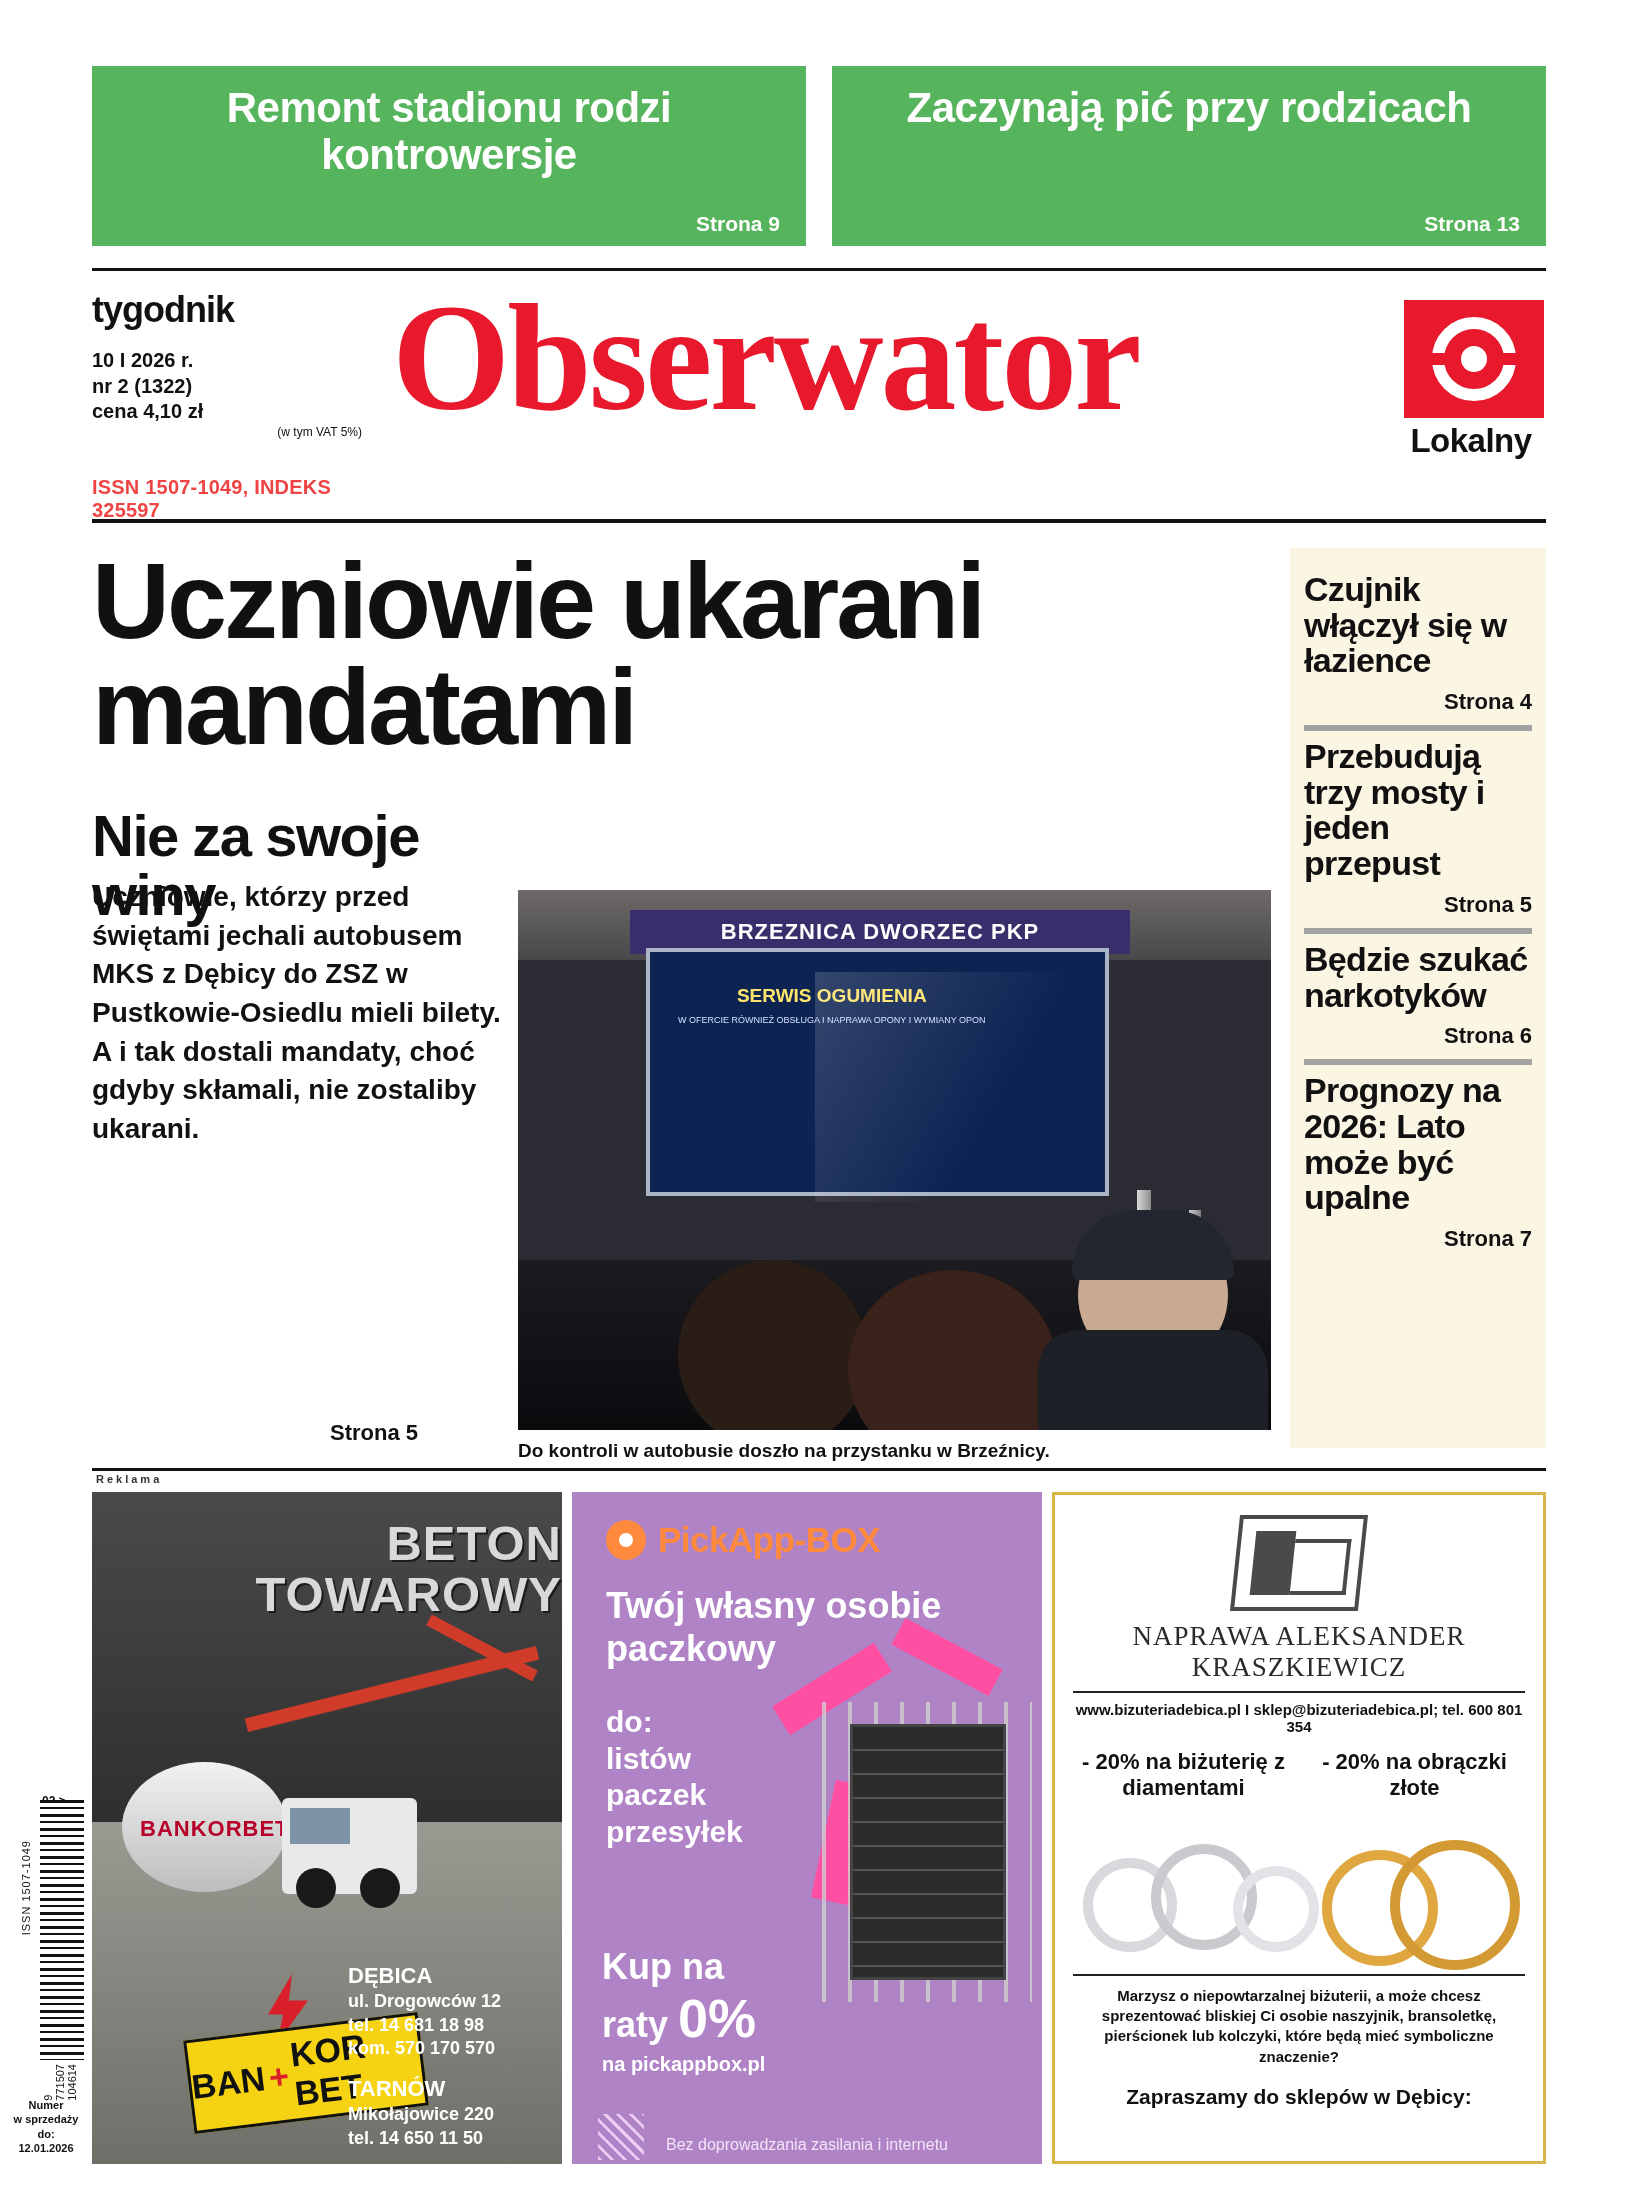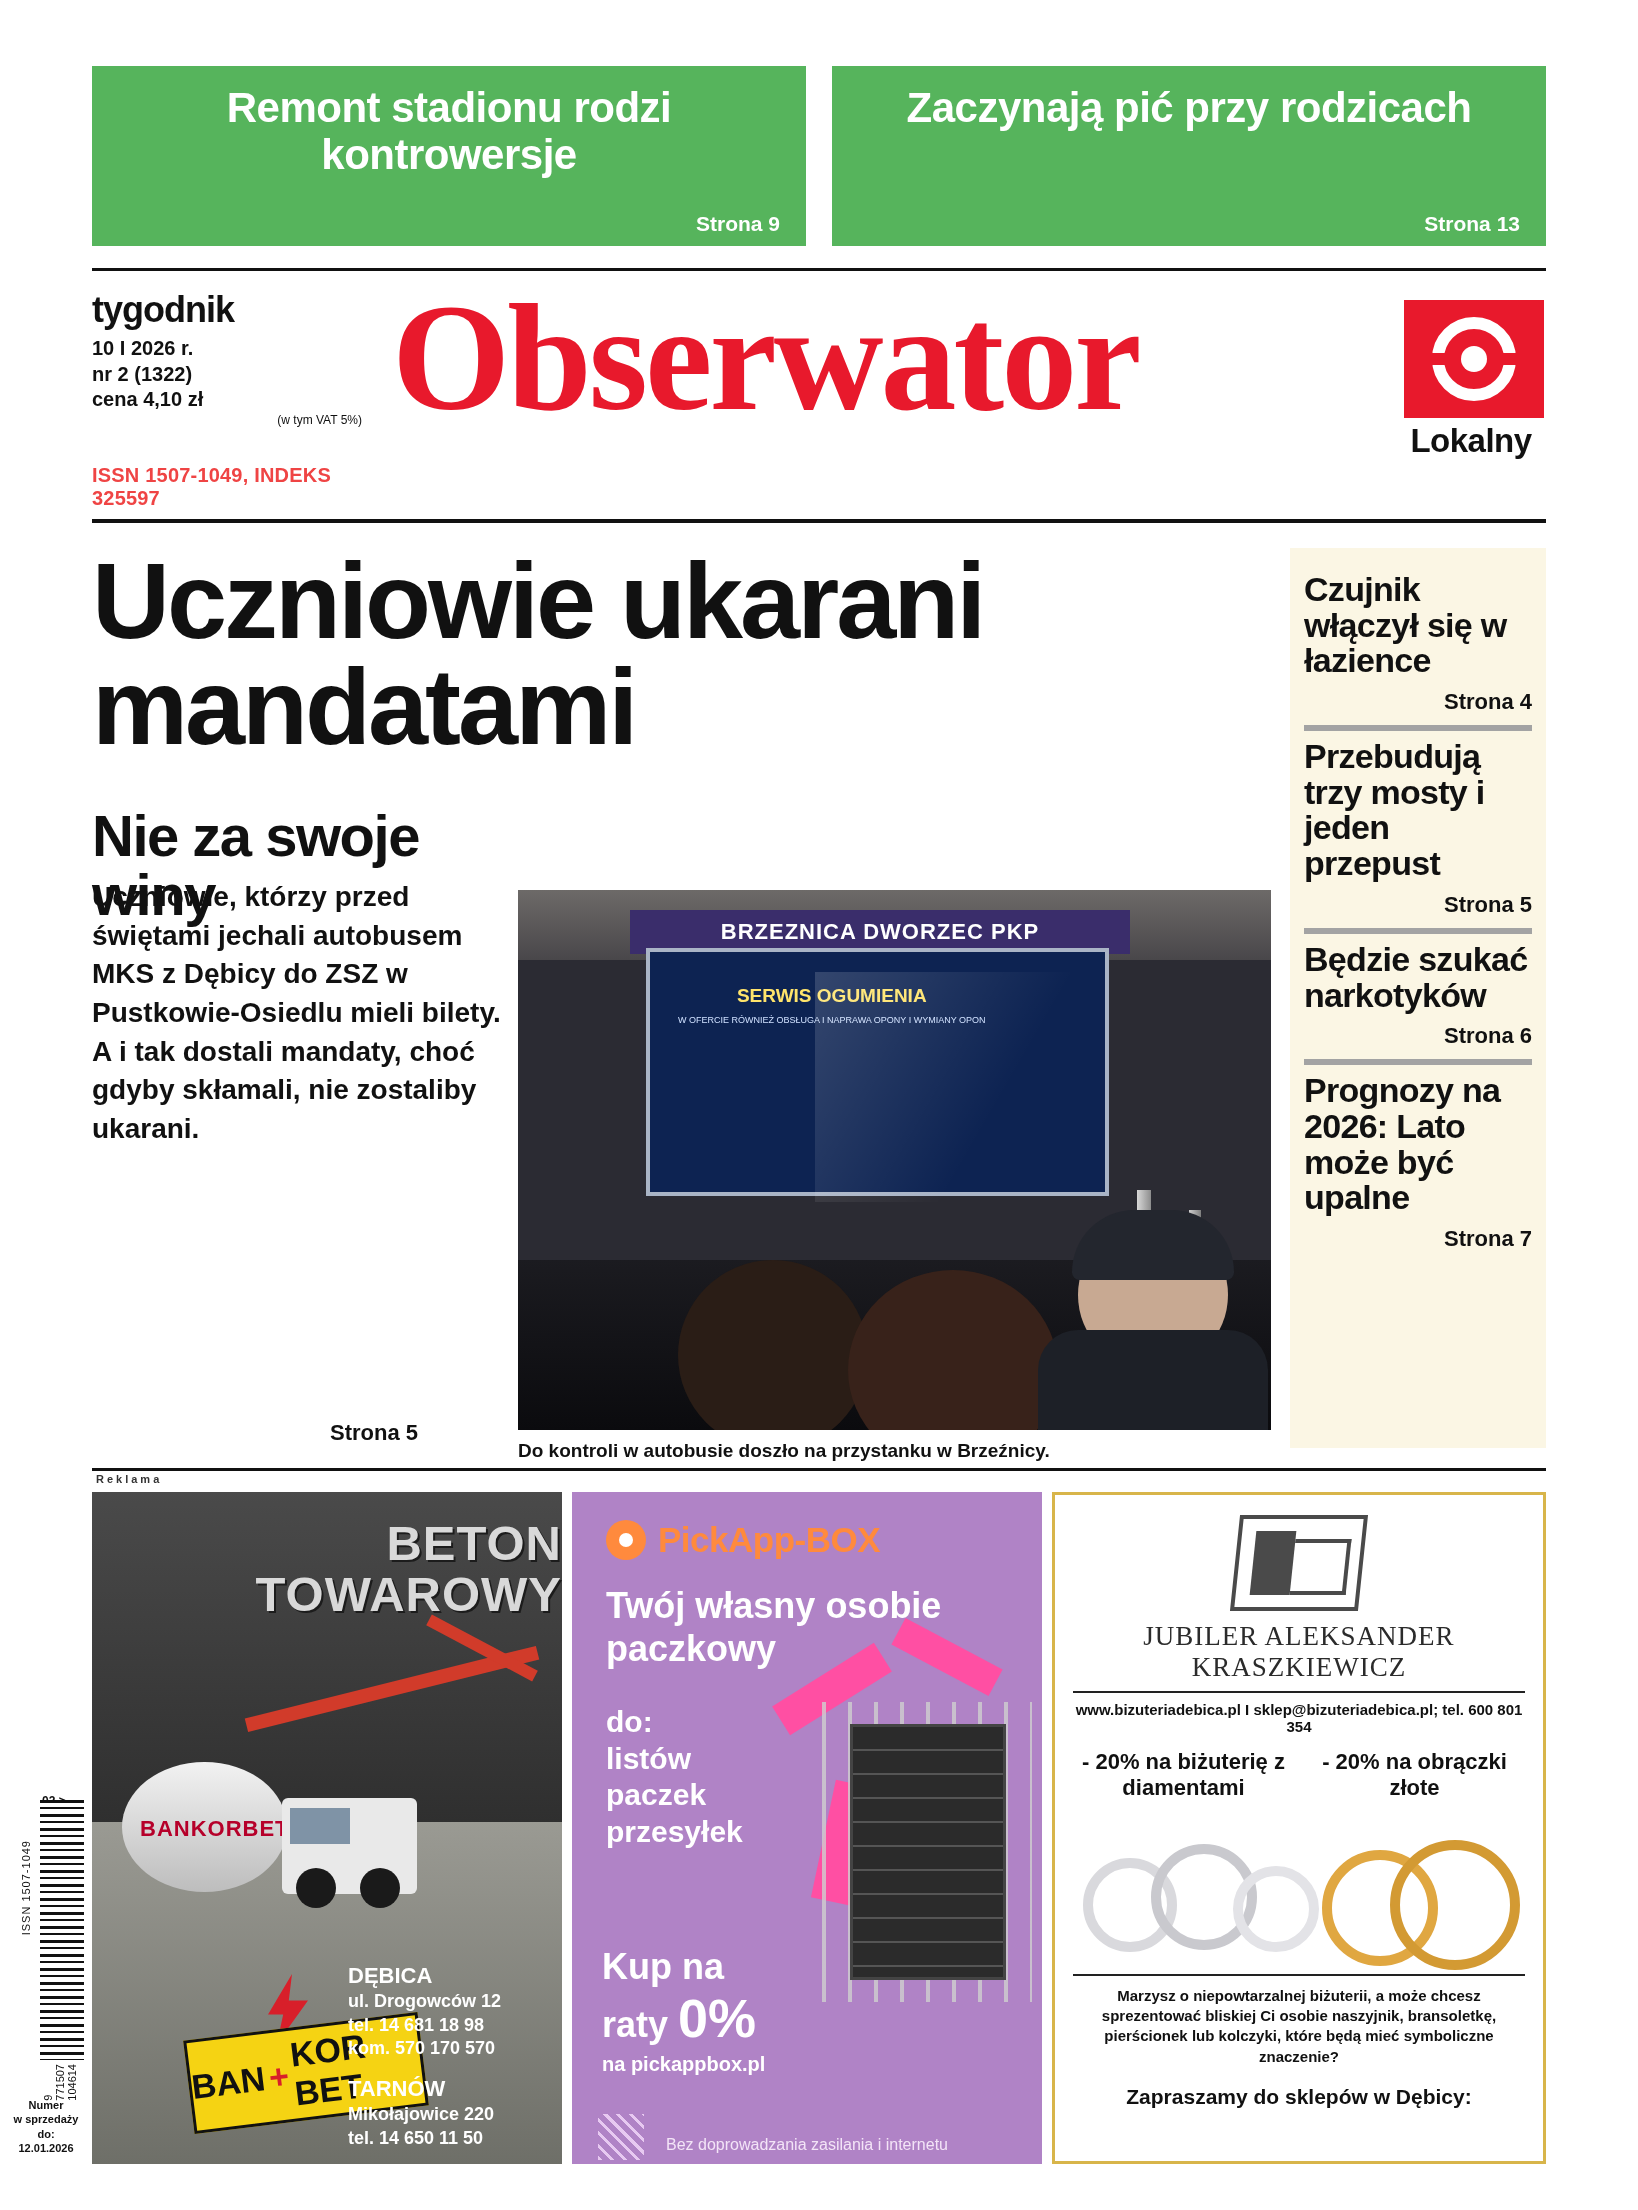--- a/index.html
+++ b/index.html
@@ -33,21 +33,21 @@
   }
 
   
   .rule{position:absolute;background:#111;}
   .rule-top{left:92px;top:268px;width:1454px;height:3px;}
   .rule-mid{left:92px;top:519px;width:1454px;height:4px;}
 
   .masthead{position:absolute;left:92px;top:286px;width:1454px;height:225px;}
   .mh-left{position:absolute;left:0;top:6px;width:270px;}
   .mh-tyg{font-size:36px;font-weight:bold;letter-spacing:-1px;line-height:1;}
-  .mh-meta{font-size:20px;font-weight:bold;line-height:1.28;margin-top:8px;}
+  .mh-meta{font-size:20px;font-weight:bold;line-height:1.28;margin-top:20px;}
   .mh-vat{font-size:12px;font-weight:normal;text-align:right;}
   .mh-issn{font-size:20px;font-weight:bold;color:#ef4444;margin-top:36px;letter-spacing:0.2px;}
 
   .mh-title{
     position:absolute;left:300px;top:-4px;
     font-family:"Liberation Serif", serif;
     font-weight:bold;font-size:152px;color:#e8192c;
     letter-spacing:-3px;line-height:1;
   }
   .mh-logo{position:absolute;right:0;top:14px;width:150px;text-align:center;}
@@ -412,21 +412,21 @@
         <div>Kup na</div>
         <div><span>raty</span> <span class="zero">0%</span></div>
       </div>
       <div class="ad2-url">na pickappbox.pl</div>
       <div class="ad2-orn"></div>
       <div class="ad2-foot">Bez doprowadzania zasilania i internetu</div>
     </div>
 
     <div class="ad ad3">
       <div class="ad3-logo"></div>
-      <div class="ad3-name">JUBILER ALEKSANDER KRASZKIEWICZ</div>
+      <div class="ad3-name">NAPRAWA ALEKSANDER KRASZKIEWICZ</div>
       <div class="ad3-hr"></div>
       <div class="ad3-www">www.bizuteriadebica.pl I sklep@bizuteriadebica.pl; tel. 600 801 354</div>
       <div class="ad3-offers">
         <div class="ad3-off">
           <div class="h">- 20% na biżuterię z diamentami</div>
           <div class="ring-img">
             <div class="r1"></div>
               <div class="r2"></div>
               <div class="r3"></div>
           </div>

